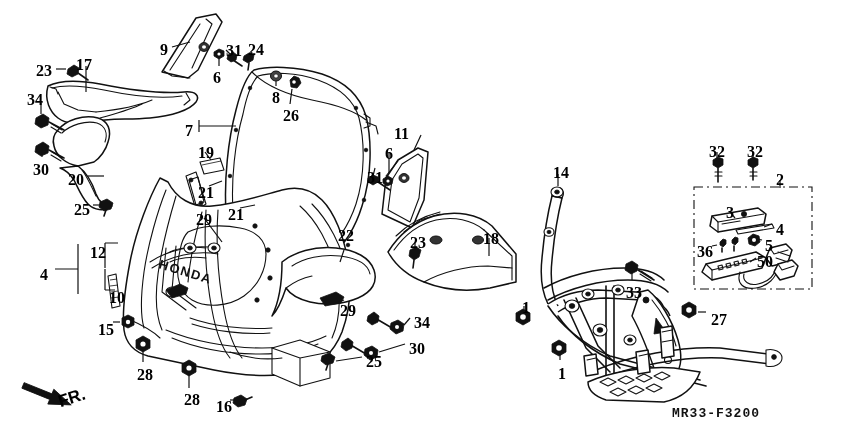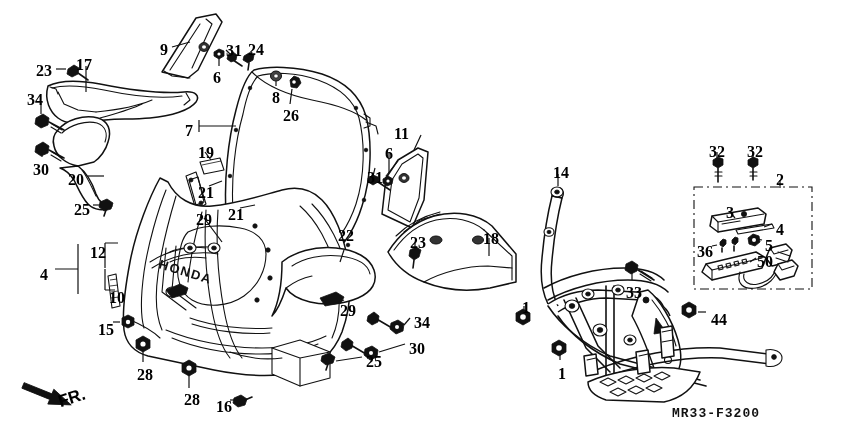--- a/index.html
+++ b/index.html
@@ -524,20 +524,20 @@
       <div class="lbl" style="left: 558px; top: 366px;">1</div>
       <div class="lbl" style="left: 626px; top: 285px;">33</div>
       <div class="lbl" style="left: 709px; top: 144px;">32</div>
       <div class="lbl" style="left: 747px; top: 144px;">32</div>
       <div class="lbl" style="left: 776px; top: 172px;">2</div>
       <div class="lbl" style="left: 726px; top: 205px;">3</div>
       <div class="lbl" style="left: 776px; top: 222px;">4</div>
       <div class="lbl" style="left: 765px; top: 238px;">5</div>
       <div class="lbl" style="left: 697px; top: 244px;">36</div>
       <div class="lbl" style="left: 757px; top: 254px;">50</div>
-      <div class="lbl" style="left: 711px; top: 312px;">44</div>
+      <div class="lbl" style="left: 711px; top: 312px;">27</div>
     </div>
 
   <div class="frlabel" style="left:62px;top:392px;">FR.</div>
 
   <div class="code" style="left:672px;top:406px;">MR33-F3200</div>
 
 </div>
 
 </body></html>

